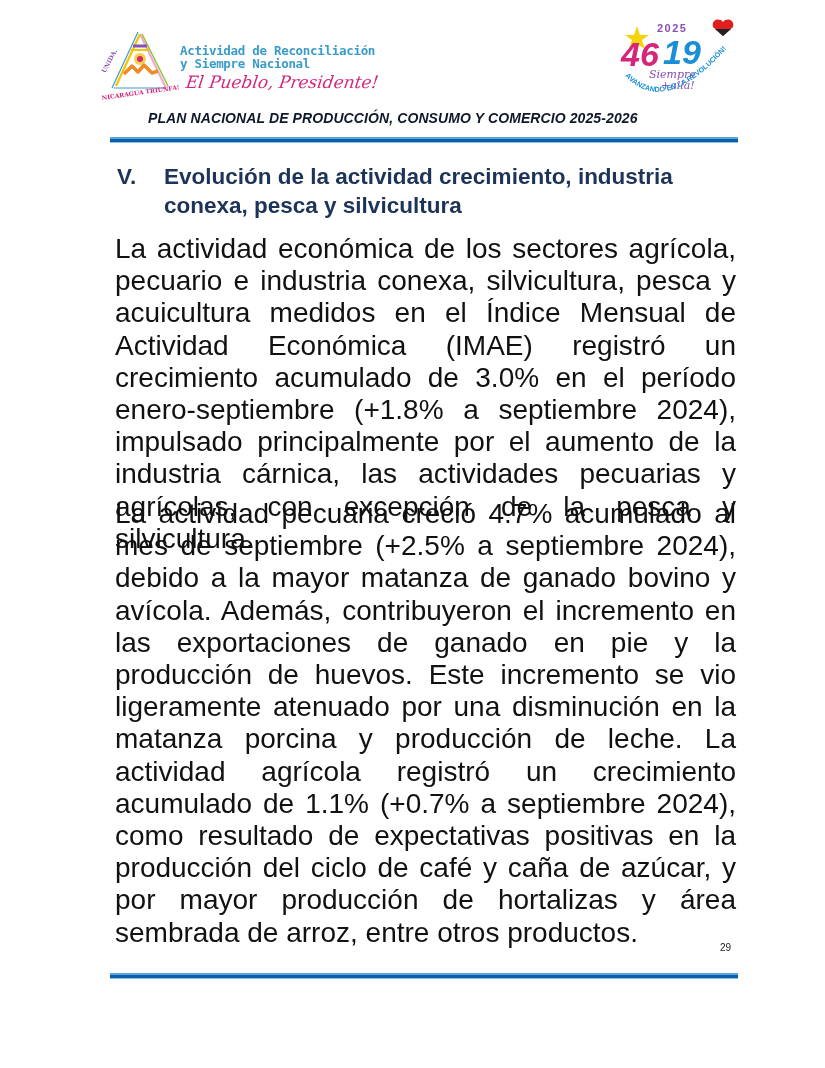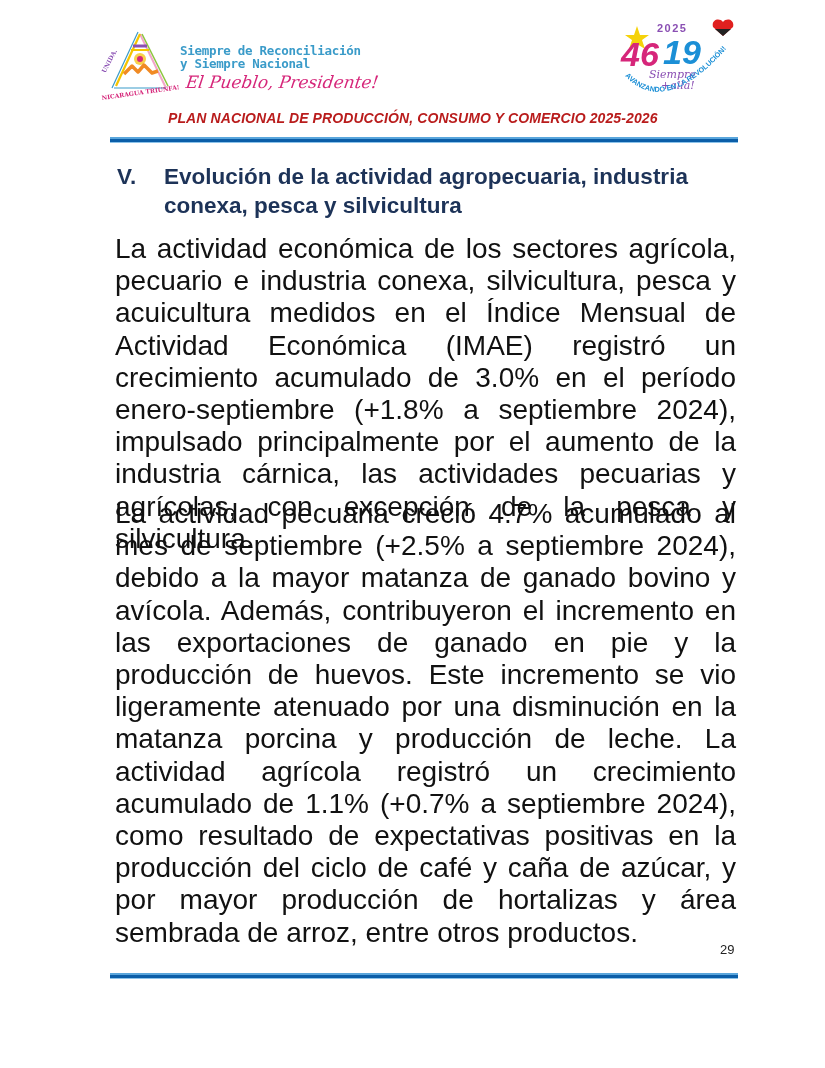--- a/index.html
+++ b/index.html
@@ -65,24 +65,23 @@
     height: 95px;
   }
   .plan-title {
     position: absolute;
     left: 148px;
     top: 110px;
     font-family: "Liberation Sans", sans-serif;
     font-style: italic;
     font-weight: bold;
     font-size: 14px;
-    color: #b91c1c;
+    color: #0f172a;
     letter-spacing: 0.1px;
     white-space: nowrap;
-    margin-left: 20px;
   }
   .rule {
     position: absolute;
     left: 110px;
     width: 628px;
     height: 6px;
   }
   .rule .light {
     position: absolute; left: 0; right: 0; top: 0; height: 2px; background: #5aa6dc;
   }
@@ -133,21 +132,21 @@
   }
   .para-1 { top: 233px; }
   .para-2 { top: 498px; }
 
   
   .page-number {
     position: absolute;
     left: 720px;
     top: 942px;
     font-family: "Liberation Sans", sans-serif;
-    font-size: 13px;
+    font-size: 10px;
     color: #222222;
   }
   .footer-logo {
     position: absolute;
     left: 96px;
     top: 982px;
     width: 160px;
     height: 62px;
   }
   .footer-logo .f-text {
@@ -185,21 +184,21 @@
 
       <circle cx="40" cy="31" r="6" fill="#f8d04a"></circle>
       <circle cx="40" cy="31" r="3" fill="#d6267a"></circle>
 
       <path d="M24 46 L32 38 L38 44 L44 37 L52 45 L58 43" stroke="#f08a24" stroke-width="3.5" fill="none" stroke-linejoin="round"></path>
 
       <text x="2" y="40" font-size="6" fill="#8a4fb3" font-family="DejaVu Serif, serif" font-weight="bold" transform="rotate(-62 8 40)">UNIDA.</text>
       <text x="2" y="72" font-size="6" fill="#d6267a" font-family="DejaVu Serif, serif" font-weight="bold" transform="rotate(-8 2 72)">NICARAGUA TRIUNFA!</text>
     </svg>
     <div class="gov-text">
-      <div>Siempre de Reconciliación</div>
+      <div>Actividad de Reconciliación</div>
       <div>y Siempre Nacional</div>
     </div>
     <div class="gov-slogan">El Pueblo, Presidente!</div>
   </div>
 
   <svg class="header-logo-right" viewBox="0 0 125 95" width="125" height="95">
 
     <polygon points="22,8 25,17 34,17 27,22 30,31 22,26 14,31 17,22 10,17 19,17" fill="#f5d20a"></polygon>
 
     <text x="42" y="14" font-size="11" font-weight="bold" font-family="Liberation Sans, sans-serif" fill="#8a4fb3" letter-spacing="1.5">2025</text>
@@ -222,21 +221,21 @@
   <div class="plan-title">PLAN NACIONAL DE PRODUCCIÓN, CONSUMO Y COMERCIO 2025-2026</div>
 
   <div class="rule rule-top">
     <div class="light"></div>
       <div class="dark"></div>
       <div class="light2"></div>
   </div>
 
   <h2 class="section-heading" style="margin:0;">
     <span class="num">V.</span>
-    <span class="title">Evolución de la actividad agropecuaria, industria conexa, pesca y silvicultura</span>
+    <span class="title">Evolución de la actividad crecimiento, industria conexa, pesca y silvicultura</span>
   </h2>
 
   <p class="body-text para-1">La actividad económica de los sectores agrícola, pecuario e industria conexa, silvicultura, pesca y acuicultura medidos en el Índice Mensual de Actividad Económica (IMAE) registró un crecimiento acumulado de 3.0% en el período enero-septiembre (+1.8% a septiembre 2024), impulsado principalmente por el aumento de la industria cárnica, las actividades pecuarias y agrícolas, con excepción de la pesca y silvicultura.</p>
   <p class="body-text para-2">La actividad pecuaria creció 4.7% acumulado al mes de septiembre (+2.5% a septiembre 2024), debido a la mayor matanza de ganado bovino y avícola. Además, contribuyeron el incremento en las exportaciones de ganado en pie y la producción de huevos. Este incremento se vio ligeramente atenuado por una disminución en la matanza porcina y producción de leche. La actividad agrícola registró un crecimiento acumulado de 1.1% (+0.7% a septiembre 2024), como resultado de expectativas positivas en la producción del ciclo de café y caña de azúcar, y por mayor producción de hortalizas y área sembrada de arroz, entre otros productos.</p>
 
   <div class="page-number">29</div>
 
   <div class="rule rule-bottom">
     <div class="light"></div>
       <div class="dark"></div>

